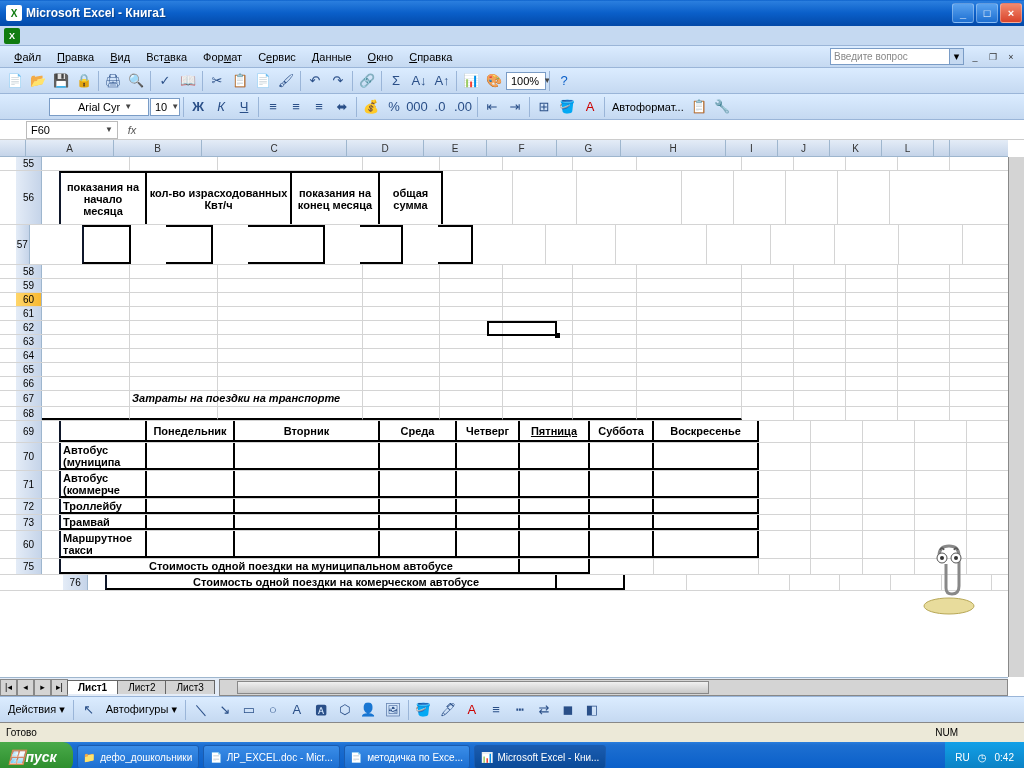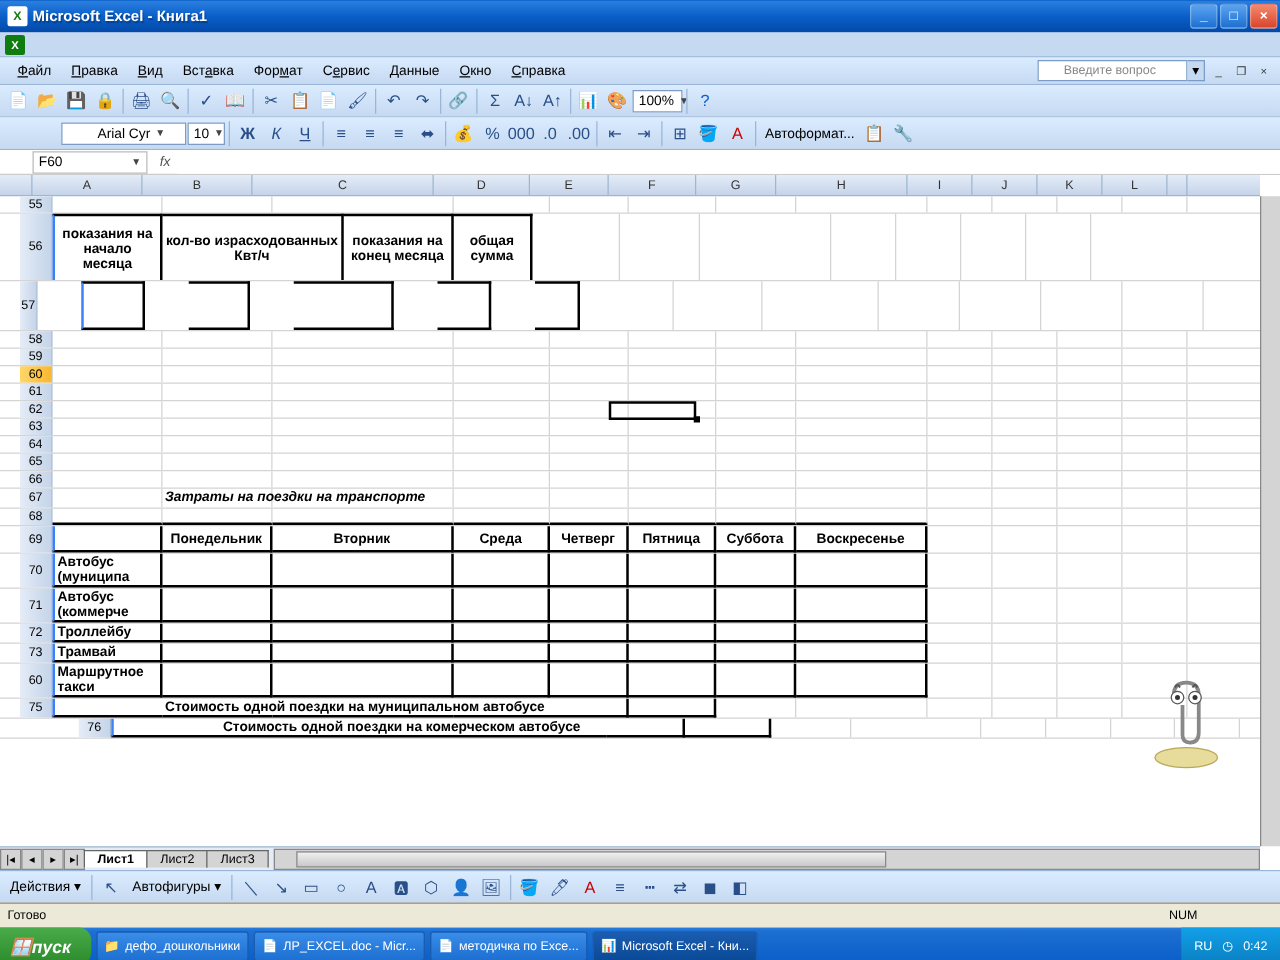--- a/index.html
+++ b/index.html
@@ -15,21 +15,21 @@
 .winbtn.close { background: linear-gradient(to bottom, #f28a6e, #d9442c); }
 
 .docicon-row { height: 20px; background: #c5d9f1; display:flex; align-items:center; padding-left:4px; border-bottom:1px solid #9ab5d8; }
 .docicon-row .xl { width:16px;height:16px;background:#107c10;color:#fff;display:flex;align-items:center;justify-content:center;font-size:9px;font-weight:bold;border-radius:2px; }
 
 
 .menubar { height: 22px; background: linear-gradient(to bottom, #dbecff, #c5d9f1); display: flex; align-items: center; padding: 0 6px; border-bottom: 1px solid #9ab5d8; }
 .menubar .menu-item { padding: 2px 8px; cursor: default; }
 .menubar .menu-item .ul { text-decoration: underline; }
 .menubar .spacer { flex:1; }
-.askbox { width: 120px; height: 17px; background: #fff; border: 1px solid #7a9cc6; font-size: 10px; color: #888; display:flex; align-items:center; padding:0 20px; }
+.askbox { width: 120px; height: 17px; background: #fff; border: 1px solid #7a9cc6; font-size: 10px; color: #888; display:flex; align-items:center; padding:0 3px; }
 .askdrop { width:14px;height:17px;background:#c5d9f1;border:1px solid #7a9cc6;border-left:none;display:flex;align-items:center;justify-content:center; }
 .docbtn { width:14px;height:14px;margin-left:4px;font-size:9px;color:#333;display:flex;align-items:center;justify-content:center; }
 
 
 .toolbar { height: 26px; background: linear-gradient(to bottom, #dbecff, #c5d9f1); display: flex; align-items: center; padding: 0 4px; border-bottom: 1px solid #9ab5d8; gap:1px; }
 .tbtn { width: 22px; height: 22px; display: flex; align-items: center; justify-content: center; color: #2a4f88; font-size: 13px; border-radius: 2px; }
 .tsep { width:1px; height: 20px; background: #9ab5d8; margin: 0 2px; }
 .tdrop { display:flex; align-items:center; background:#fff; border:1px solid #7a9cc6; height:18px; padding:0 2px 0 4px; }
 .tdrop .arrow { font-size:8px; margin-left:4px; color:#444; }
 .fontname { width: 100px; padding-left: 28px; }
@@ -50,27 +50,27 @@
 .ch { border-right:1px solid #9eb6ce; text-align:center; font-size:10px; display:flex;align-items:center;justify-content:center; color:#333; }
 .ch.A{width:88px;} .ch.B{width:88px;} .ch.C{width:145px;} .ch.D{width:77px;} .ch.E{width:63px;}
 .ch.F{width:70px;} .ch.G{width:64px;} .ch.H{width:105px;} .ch.I{width:52px;} .ch.J{width:52px;} .ch.K{width:52px;} .ch.L{width:52px;} .ch.M{width:16px;}
 
 .rowarea { position:absolute; top:17px; left:0; right:16px; bottom:19px; overflow:hidden;}
 .row { display:flex; border-bottom:1px solid #d4d4d4; }
 .rh { width:26px; background:linear-gradient(to right,#e4ecf7,#c5d4e9); border-right:1px solid #9eb6ce; text-align:center; font-size:10px; display:flex;align-items:center;justify-content:center;margin-left:16px; }
 .rh.sel { background:linear-gradient(to right,#ffd66b,#f8b830); }
 .cell { border-right:1px solid #d4d4d4; font-size:11px; padding:1px 2px; overflow:hidden; }
 .cell.A{width:88px;} .cell.B{width:88px;} .cell.C{width:145px;} .cell.D{width:77px;} .cell.E{width:63px;}
-.cell.F{width:70px;} .cell.G{width:64px;} .cell.H{width:105px;} .cell.I{width:52px;} .cell.J{width:52px;} .cell.K{width:52px;} .cell.L{width:52px;} .cell.M{width:16px;border-right:none;}
+.cell.F{width:70px;text-decoration:underline;} .cell.G{width:64px;} .cell.H{width:105px;} .cell.I{width:52px;} .cell.J{width:52px;} .cell.K{width:52px;} .cell.L{width:52px;} .cell.M{width:16px;border-right:none;}
 
 .bold { font-weight:bold; }
 .center { text-align:center; display:flex;align-items:center;justify-content:center; }
 .italic { font-style:italic; }
 
-.bt{border-top:2px solid #000;} .bb{border-bottom:2px solid #000;} .bl{border-left:2px solid #3b82f6;} .br{border-right:2px solid #000;}
+.bt{border-top:2px solid #000;} .bb{border-bottom:2px solid #000;} .bl{border-left:2px solid #0f172a;margin-left:17px;} .br{border-right:2px solid #000;}
 
 .selcell { position:absolute; border:2px solid #000; pointer-events:none; }
 .selhandle { position:absolute; width:5px; height:5px; background:#000; }
 
 
 .sheettabs { position:absolute; bottom:0; left:0; right:16px; height:19px; background:#e4ecf7; display:flex; align-items:center; border-top:1px solid #9eb6ce;}
 .navbtn { width:17px;height:17px;border:1px solid #888;background:#d4d4d4;display:flex;align-items:center;justify-content:center;font-size:9px;}
 .stab { padding:1px 10px; background:#fff; border:1px solid #666; border-bottom:none; font-size:10px; position:relative; margin-left:-1px; }
 .stab.active { background:#fff; font-weight:bold; }
 .stab.inactive { background:#d4d4d4;}

